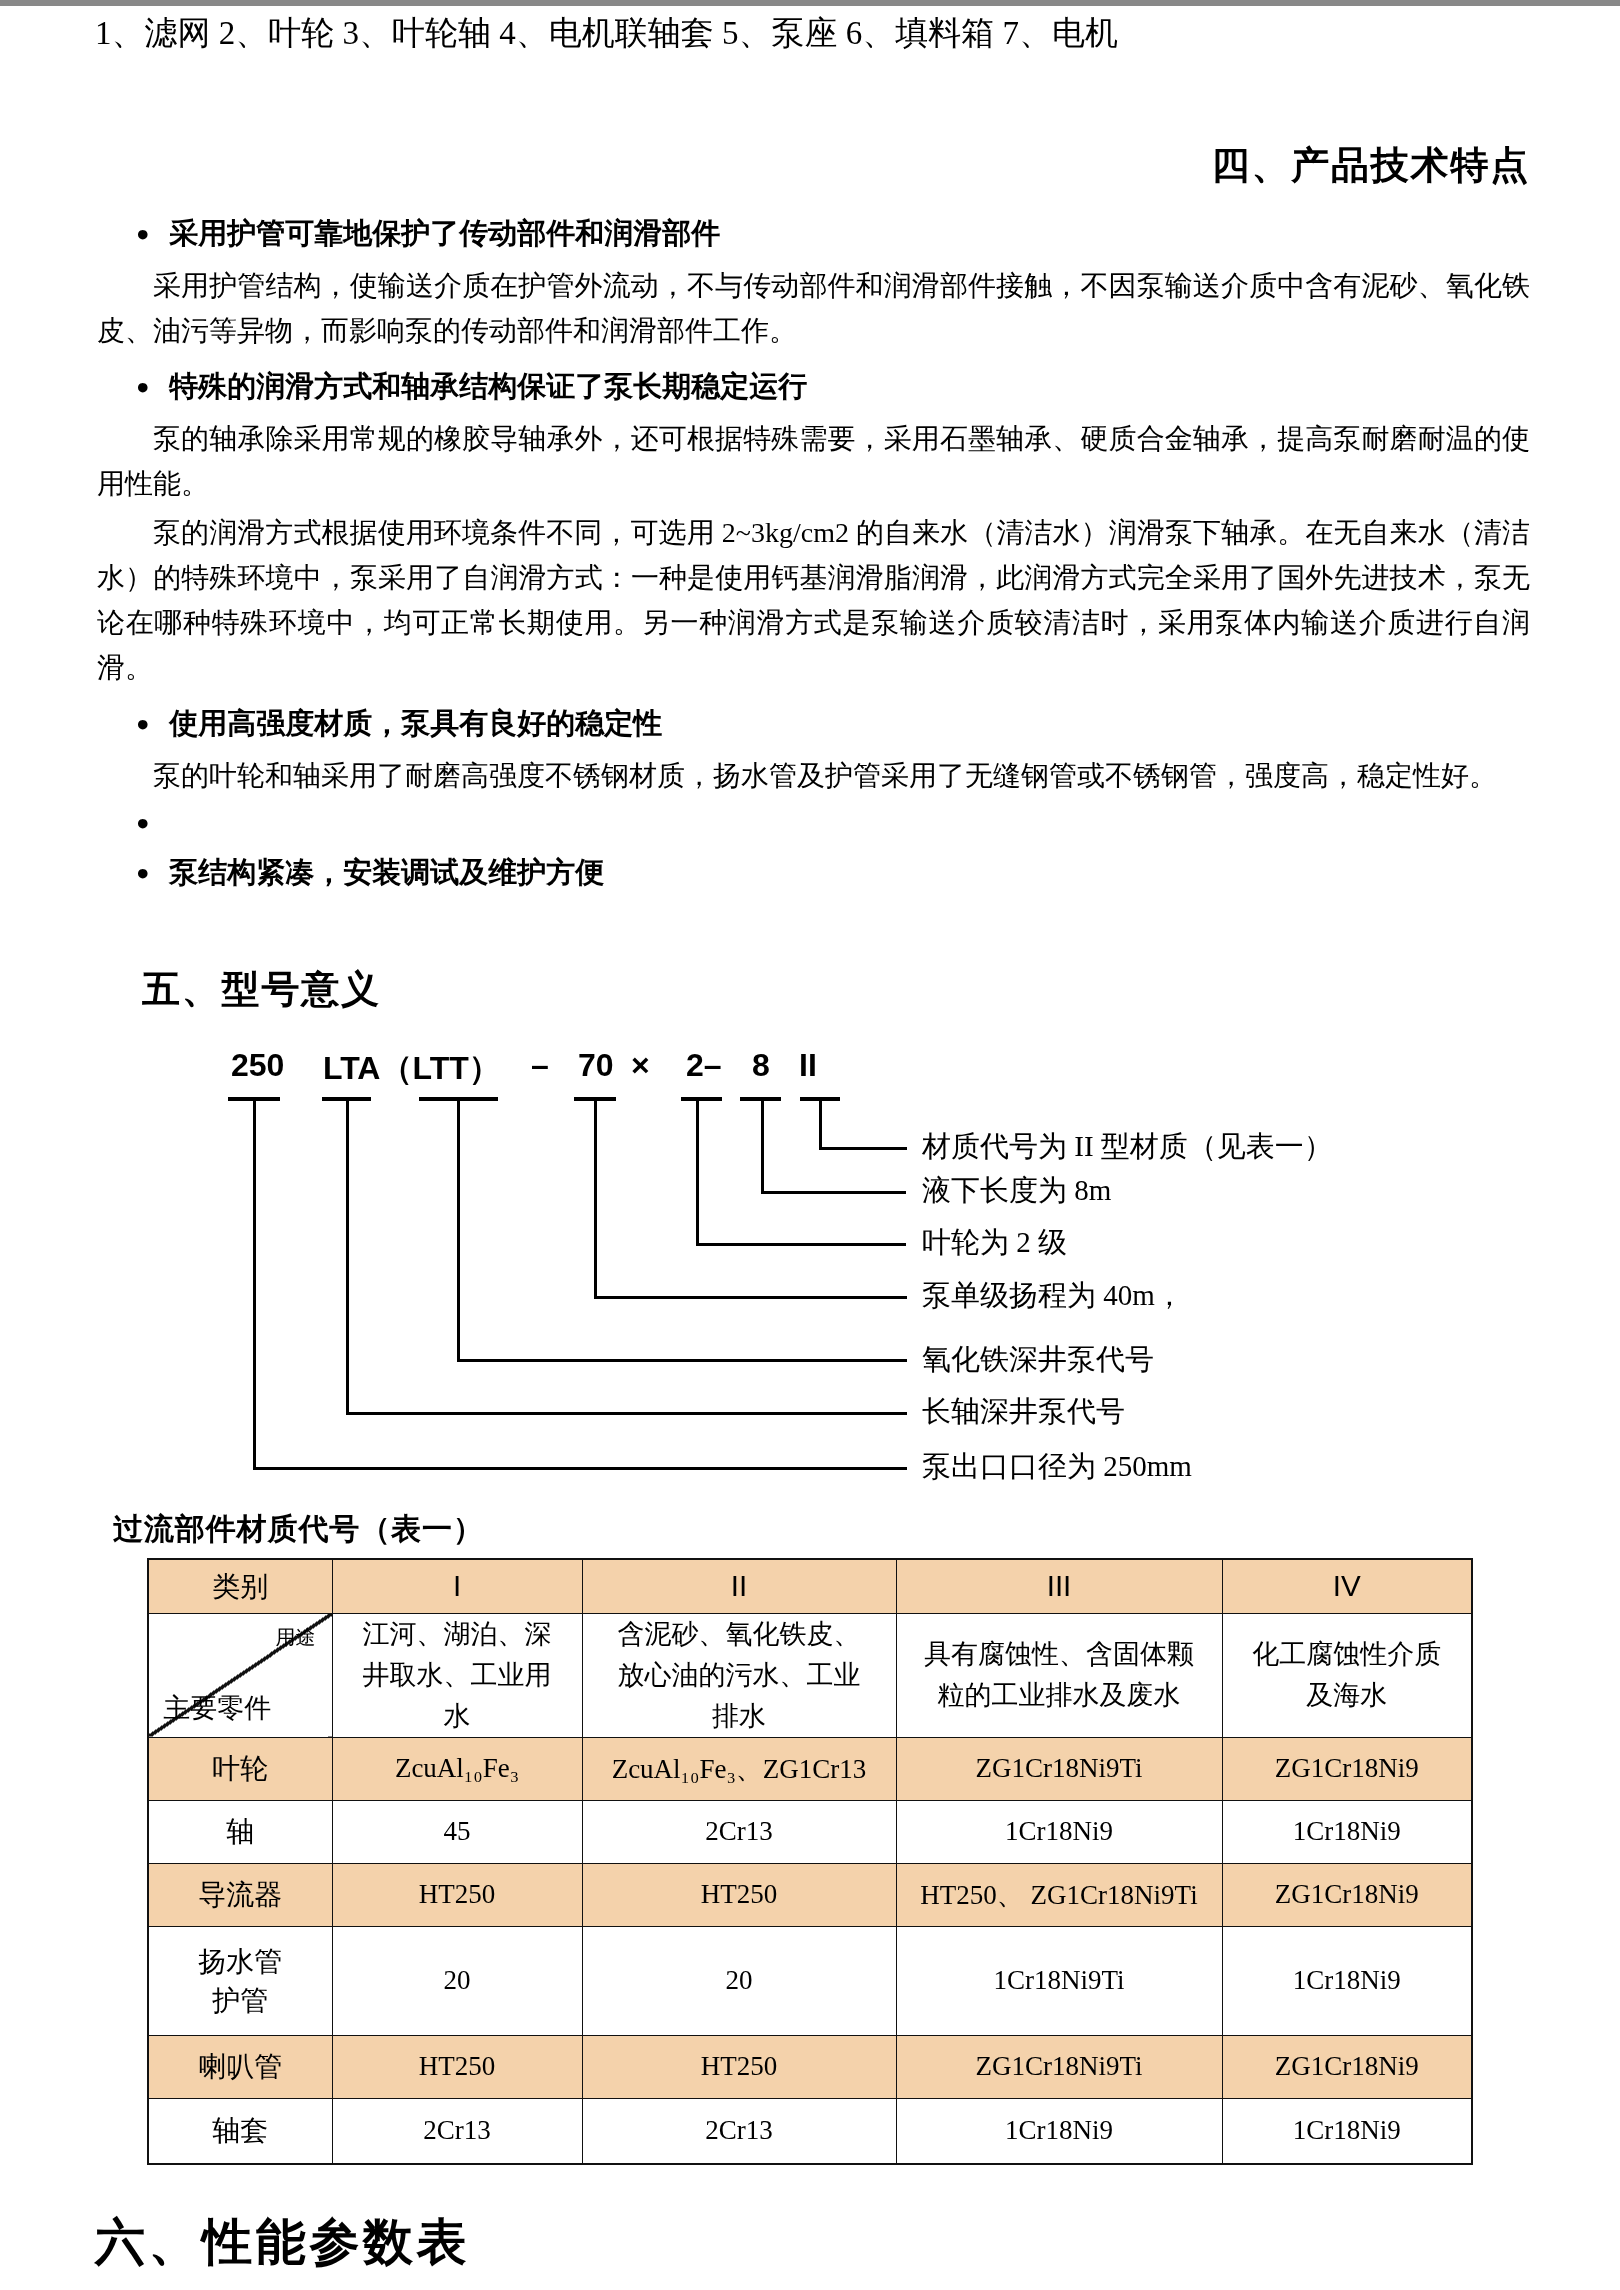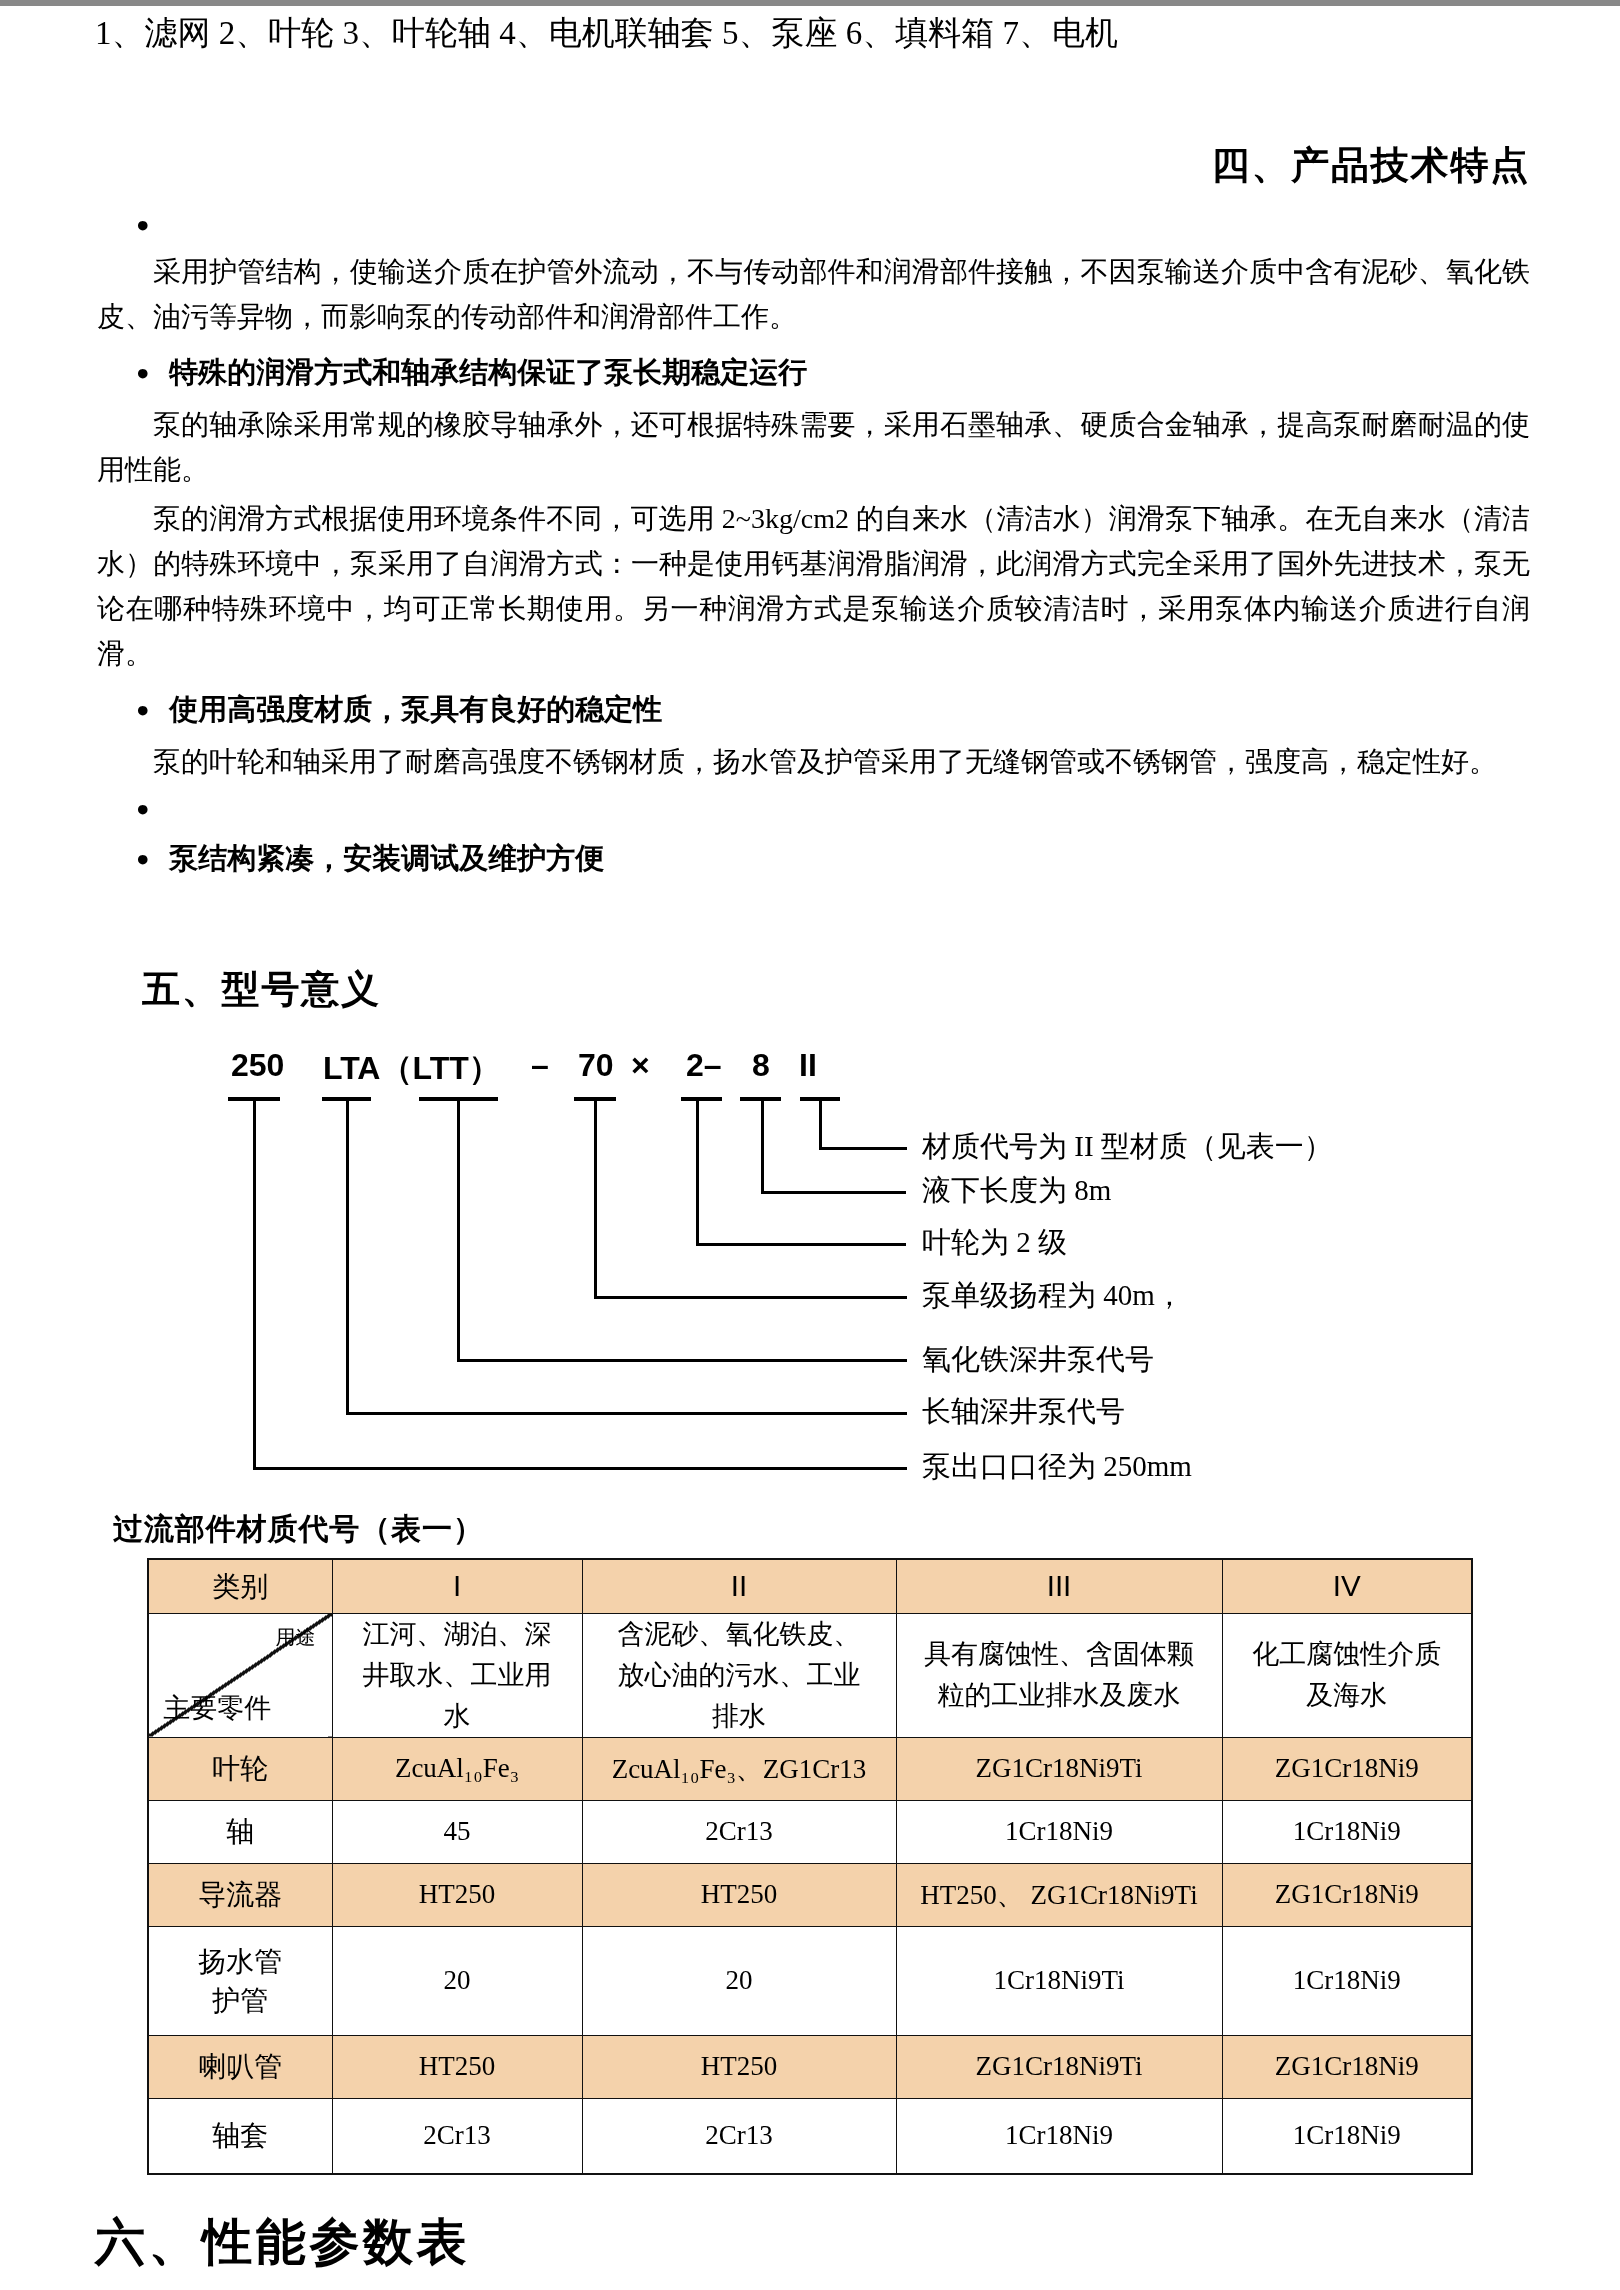--- a/index.html
+++ b/index.html
@@ -71,20 +71,21 @@
 
 <div class="page">
 
   <div class="topline">1、滤网 2、叶轮 3、叶轮轴 4、电机联轴套 5、泵座  6、填料箱 7、电机</div>
 
   <div class="sec4">
     <h2 class="sec-heading">四、产品技术特点</h2>
 
     <div class="bullet-row">
       <span class="b">●</span>
+      <span>采用护管可靠地保护了传动部件和润滑部件</span>
     </div>
     <p class="para">采用护管结构，使输送介质在护管外流动，不与传动部件和润滑部件接触，不因泵输送介质中含有泥砂、氧化铁皮、油污等异物，而影响泵的传动部件和润滑部件工作。</p>
 
     <div class="bullet-row">
       <span class="b">●</span>
       <span>特殊的润滑方式和轴承结构保证了泵长期稳定运行</span>
     </div>
     <p class="para">泵的轴承除采用常规的橡胶导轴承外，还可根据特殊需要，采用石墨轴承、硬质合金轴承，提高泵耐磨耐温的使用性能。</p>
     <p class="para">泵的润滑方式根据使用环境条件不同，可选用 2~3kg/cm2 的自来水（清洁水）润滑泵下轴承。在无自来水（清洁水）的特殊环境中，泵采用了自润滑方式：一种是使用钙基润滑脂润滑，此润滑方式完全采用了国外先进技术，泵无论在哪种特殊环境中，均可正常长期使用。另一种润滑方式是泵输送介质较清洁时，采用泵体内输送介质进行自润滑。</p>
 
@@ -203,21 +204,21 @@
       <td>1Cr18Ni9Ti</td>
       <td>1Cr18Ni9</td>
     </tr>
     <tr style="height:63px">
       <td class="peach lbl">喇叭管</td>
       <td class="peach">HT250</td>
       <td class="peach">HT250</td>
       <td class="peach">ZG1Cr18Ni9Ti</td>
       <td class="peach">ZG1Cr18Ni9</td>
     </tr>
-    <tr style="height:76px">
+    <tr style="height:66px">
       <td class="lbl">轴套</td>
       <td>2Cr13</td>
       <td>2Cr13</td>
       <td>1Cr18Ni9</td>
       <td>1Cr18Ni9</td>
     </tr>
   </tbody>
     </table>
 
   <h2 class="sec-heading sec6h">六、性能参数表</h2>

